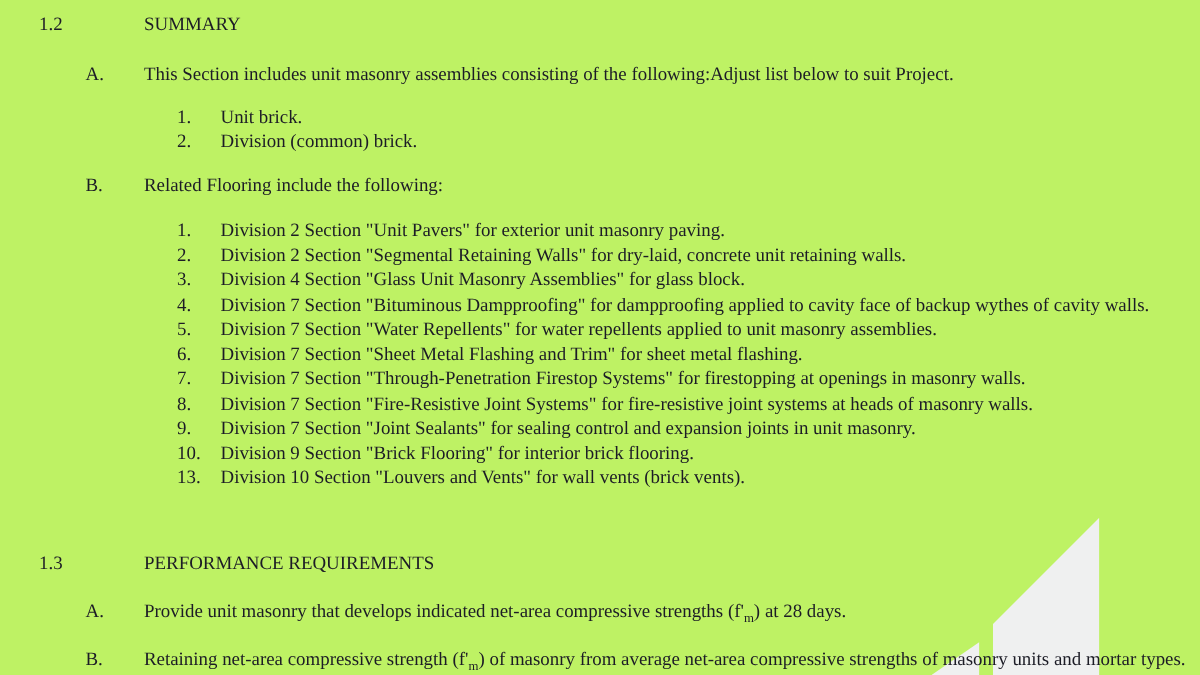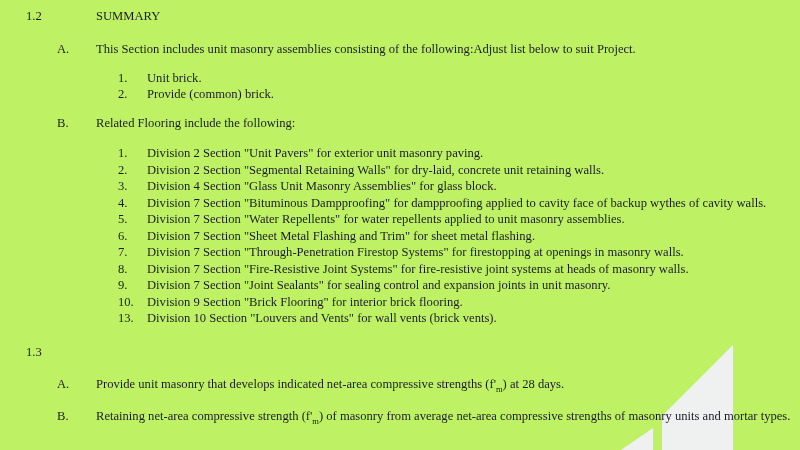--- a/index.html
+++ b/index.html
@@ -22,21 +22,21 @@
   .lvlA .albl{width:39px;flex:none;}
   .lvlA .atxt{flex:1;}
   
   .lvl1{display:flex;margin-left:92px;}
   .lvl1 .ilbl{width:29px;flex:none;}
   .lvl1 .itxt{flex:1;}
   .mt-a12{margin-top:16.5px;}
   .mt-items12a{margin-top:12px;}
   .mt-b12{margin-top:12px;}
   .mt-items12b{margin-top:14px;}
-  .mt-s13{margin-top:17px;}
+  .mt-s13{margin-top:40px;}
   .mt-a13{margin-top:16px;}
   .mt-b13{margin-top:15px;}
   sub{font-size:0.68em;line-height:0;}
   
   .wm{position:absolute;background:#eff0f0;}
   .wm-large{
     left:662px;top:345px;width:71px;height:105px;
     clip-path:polygon(0% 67.6%, 100% 0%, 100% 100%, 0% 100%);
   }
   .wm-small{
@@ -63,21 +63,21 @@
       <span class="atxt">This Section includes unit masonry assemblies consisting of the following:Adjust list below to suit Project.</span>
     </div>
 
     <div class="grp mt-items12a">
       <div class="lvl1">
         <span class="ilbl">1.</span>
         <span class="itxt">Unit brick.</span>
       </div>
       <div class="lvl1">
         <span class="ilbl">2.</span>
-        <span class="itxt">Provide (common) brick.</span>
+        <span class="itxt">Division (common) brick.</span>
       </div>
     </div>
 
     <div class="lvlA mt-b12">
       <span class="albl">B.</span>
       <span class="atxt">Related Flooring include the following:</span>
     </div>
 
     <div class="grp mt-items12b">
       <div class="lvl1">
@@ -121,20 +121,21 @@
         <span class="itxt">Division 9 Section "Brick Flooring" for interior brick flooring.</span>
       </div>
       <div class="lvl1">
         <span class="ilbl">13.</span>
         <span class="itxt">Division 10 Section "Louvers and Vents" for wall vents (brick vents).</span>
       </div>
     </div>
 
     <div class="art mt-s13">
       <span class="anum">1.3</span>
+      <span class="atitle">PERFORMANCE REQUIREMENTS</span>
     </div>
 
     <div class="lvlA mt-a13">
       <span class="albl">A.</span>
       <span class="atxt"><span>Provide unit masonry that develops indicated net-area compressive strengths (f'</span><sub>m</sub><span>) at 28 days.</span></span>
     </div>
 
     <div class="lvlA mt-b13">
       <span class="albl">B.</span>
       <span class="atxt"><span>Retaining net-area compressive strength (f'</span><sub>m</sub><span>) of masonry from average net-area compressive strengths of masonry units and mortar types.</span></span>

